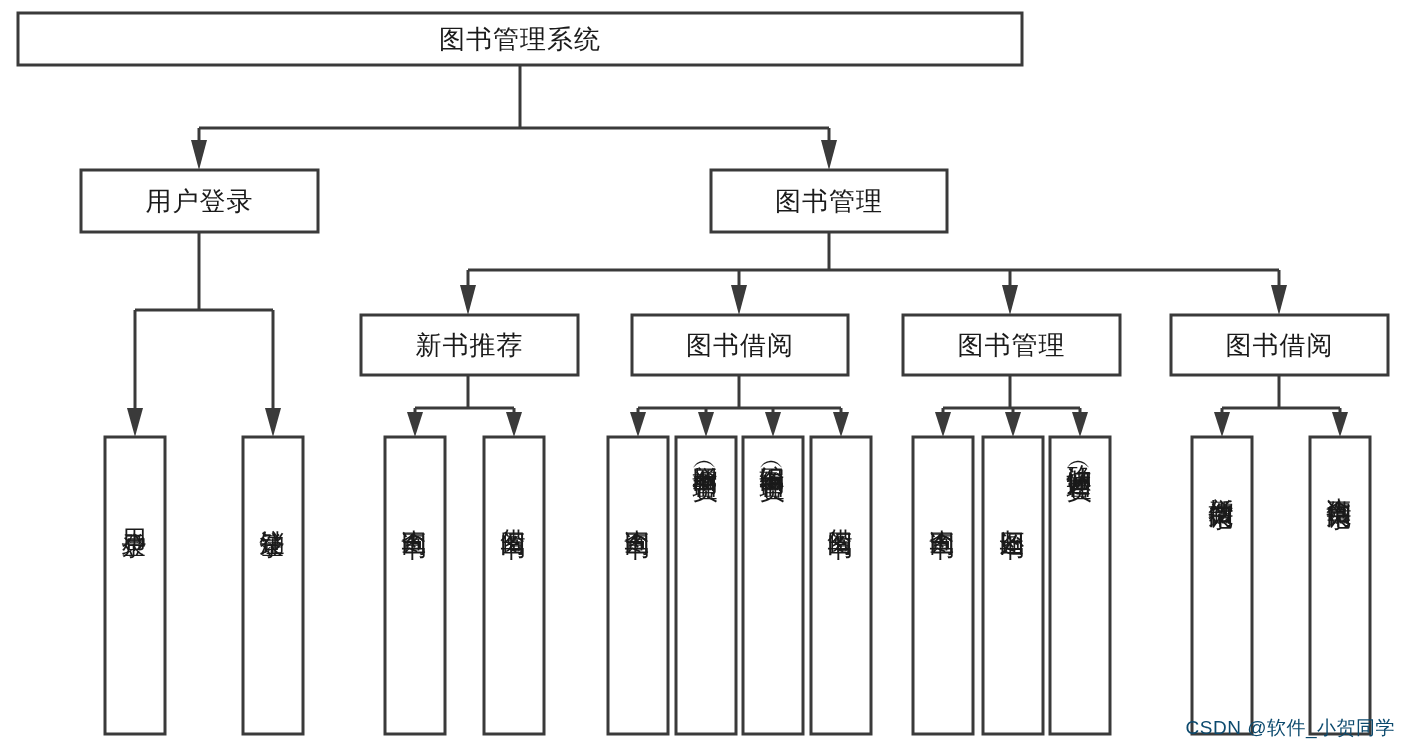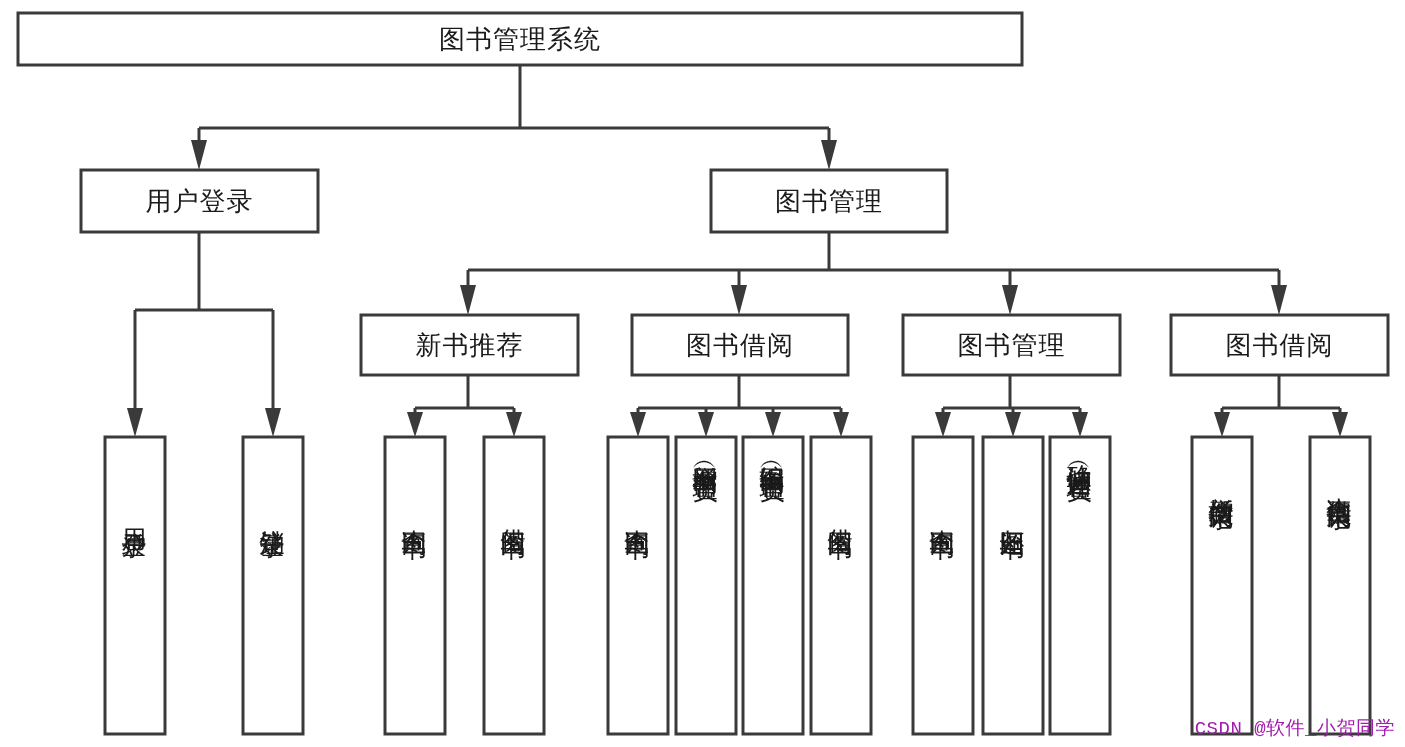--- a/index.html
+++ b/index.html
@@ -68,23 +68,23 @@
     font-family: "Liberation Sans", "DejaVu Sans", sans-serif;
     font-size: 26px;
     color: #1a1a1a;
     letter-spacing: 1px;
     white-space: nowrap;
   }
   #watermark {
     position: absolute;
     right: 10px;
     bottom: 6px;
-    font-family: Liberation Mono, monospace;
+    font-family: Liberation Sans, sans-serif;
     font-size: 19px;
-    color: #a21caf;
+    color: #0c4a6e;
     white-space: nowrap;
     letter-spacing: 0.5px;
   }
 </style>
 </head>
 <body>
 
 <div id="diagram-root">
 
   <svg class="flow" viewBox="0 0 1405 747" xmlns="http://www.w3.org/2000/svg">

